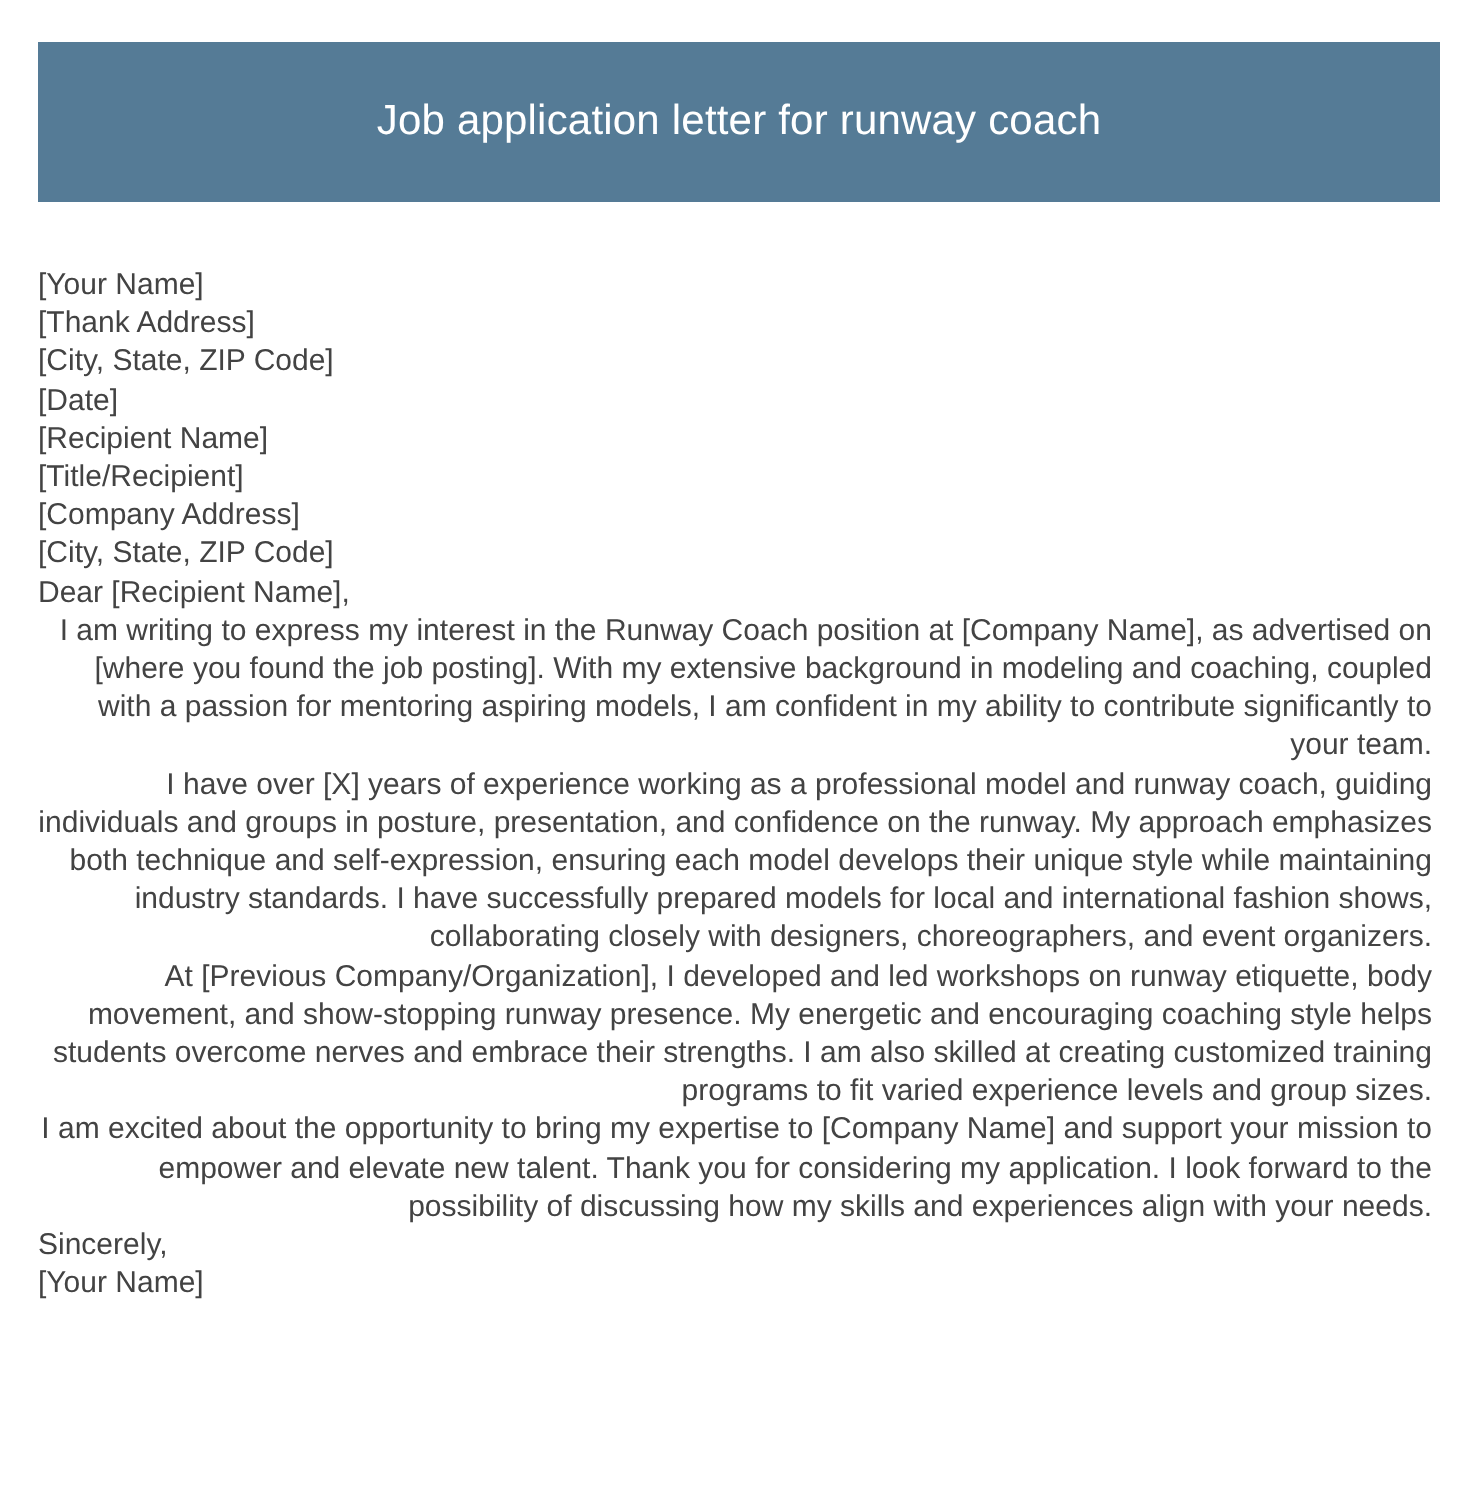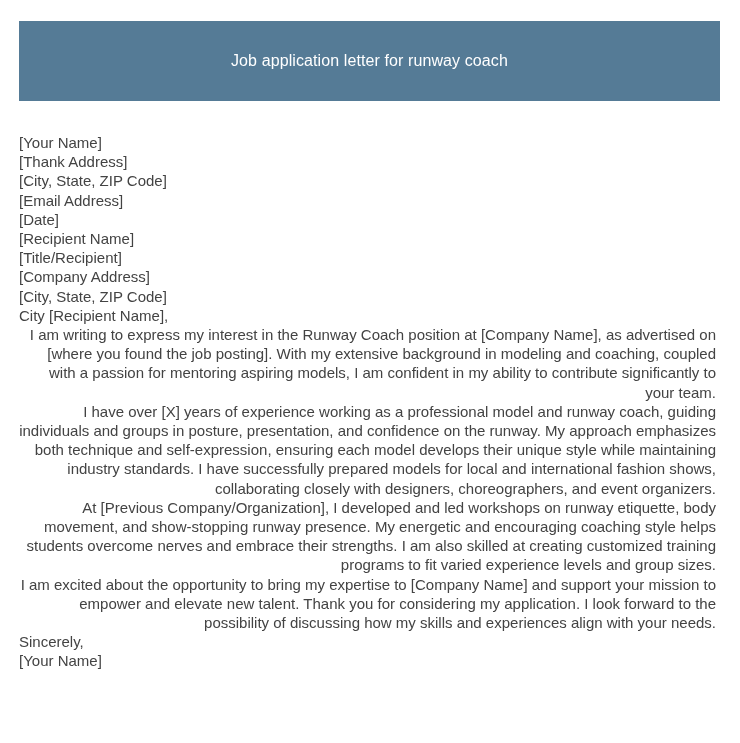--- a/index.html
+++ b/index.html
@@ -32,21 +32,21 @@
     height: 80px;
     background: #557b96;
     display: flex;
     align-items: center;
     justify-content: center;
     box-sizing: border-box;
   }
   #doc-title {
     color: #ffffff;
     font-family: "Liberation Sans", sans-serif;
-    font-size: 16px;
+    font-size: 21px;
     font-weight: 400;
     line-height: 26px;
     letter-spacing: 0.1px;
     text-align: center;
     white-space: nowrap;
     margin: 0;
   }
 
   
   #letter-body {
@@ -77,27 +77,26 @@
 
   <div id="doc-header" style="background: rgb(85, 123, 150);">
     <h1 id="doc-title" style="color: rgb(255, 255, 255);">Job application letter for runway coach</h1>
   </div>
 
   <div id="letter-body" style="color: rgb(67, 67, 67);">
 
   <p class="letter-line">[Your Name]</p>
       <p class="letter-line">[Thank Address]</p>
       <p class="letter-line">[City, State, ZIP Code]</p>
-      <p class="letter-line">[Email Address]</p>
       <p class="letter-line">[Date]</p>
       <p class="letter-line">[Recipient Name]</p>
       <p class="letter-line">[Title/Recipient]</p>
       <p class="letter-line">[Company Address]</p>
       <p class="letter-line">[City, State, ZIP Code]</p>
-      <p class="letter-line">City [Recipient Name],</p>
+      <p class="letter-line">Dear [Recipient Name],</p>
       <p class="letter-para">I am writing to express my interest in the Runway Coach position at [Company Name], as advertised on [where you found the job posting]. With my extensive background in modeling and coaching, coupled with a passion for mentoring aspiring models, I am confident in my ability to contribute significantly to your team.</p>
       <p class="letter-para">I have over [X] years of experience working as a professional model and runway coach, guiding individuals and groups in posture, presentation, and confidence on the runway. My approach emphasizes both technique and self-expression, ensuring each model develops their unique style while maintaining industry standards. I have successfully prepared models for local and international fashion shows, collaborating closely with designers, choreographers, and event organizers.</p>
       <p class="letter-para">At [Previous Company/Organization], I developed and led workshops on runway etiquette, body movement, and show-stopping runway presence. My energetic and encouraging coaching style helps students overcome nerves and embrace their strengths. I am also skilled at creating customized training programs to fit varied experience levels and group sizes.</p>
       <p class="letter-para">I am excited about the opportunity to bring my expertise to [Company Name] and support your mission to empower and elevate new talent. Thank you for considering my application. I look forward to the possibility of discussing how my skills and experiences align with your needs.</p>
       <p class="letter-line">Sincerely,</p>
       <p class="letter-line">[Your Name]</p>
     </div>
 
 </div>
 

